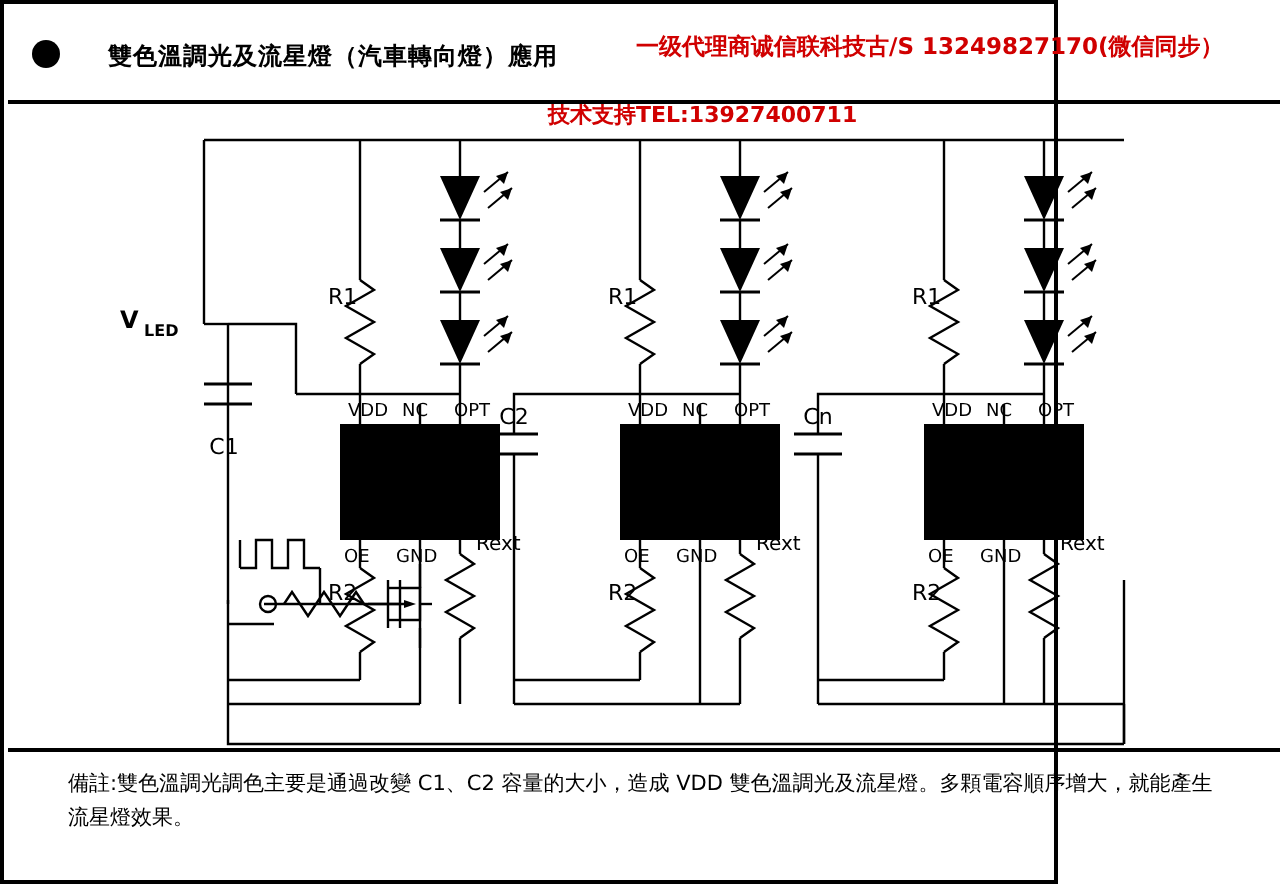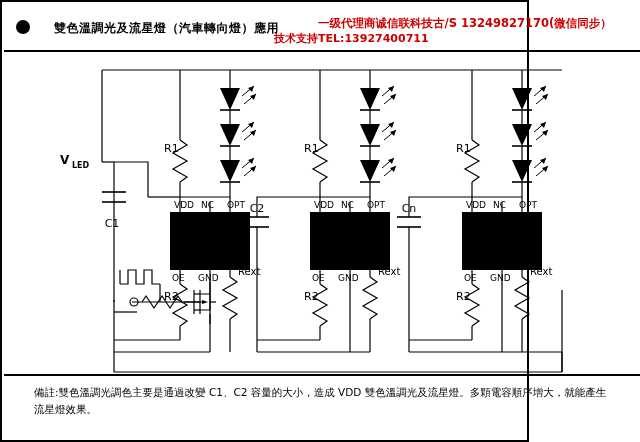--- a/index.html
+++ b/index.html
@@ -22,21 +22,21 @@
   .title{
     position:absolute;left:52px;top:18px;
     font-size:12px;font-weight:bold;color:#000;
     letter-spacing:0.5px;white-space:nowrap;
   }
   .ad1{
     position:absolute;left:272px;top:14px;
     font-size:11.5px;font-weight:bold;color:#d00000;white-space:nowrap;margin-left:44px;
   }
   .ad2{
-    position:absolute;left:272px;top:29px;
+    position:absolute;left:272px;top:48px;
     font-size:11px;font-weight:bold;color:#d00000;white-space:nowrap;
   }
   .hr{
     position:absolute;left:2px;width:636px;height:2px;background:#000;
   }
   .hr.top{top:48px;}
   .hr.bottom{top:372px;}
   .note{
     position:absolute;left:32px;top:382px;width:580px;
     font-size:10.5px;line-height:17px;color:#000;

